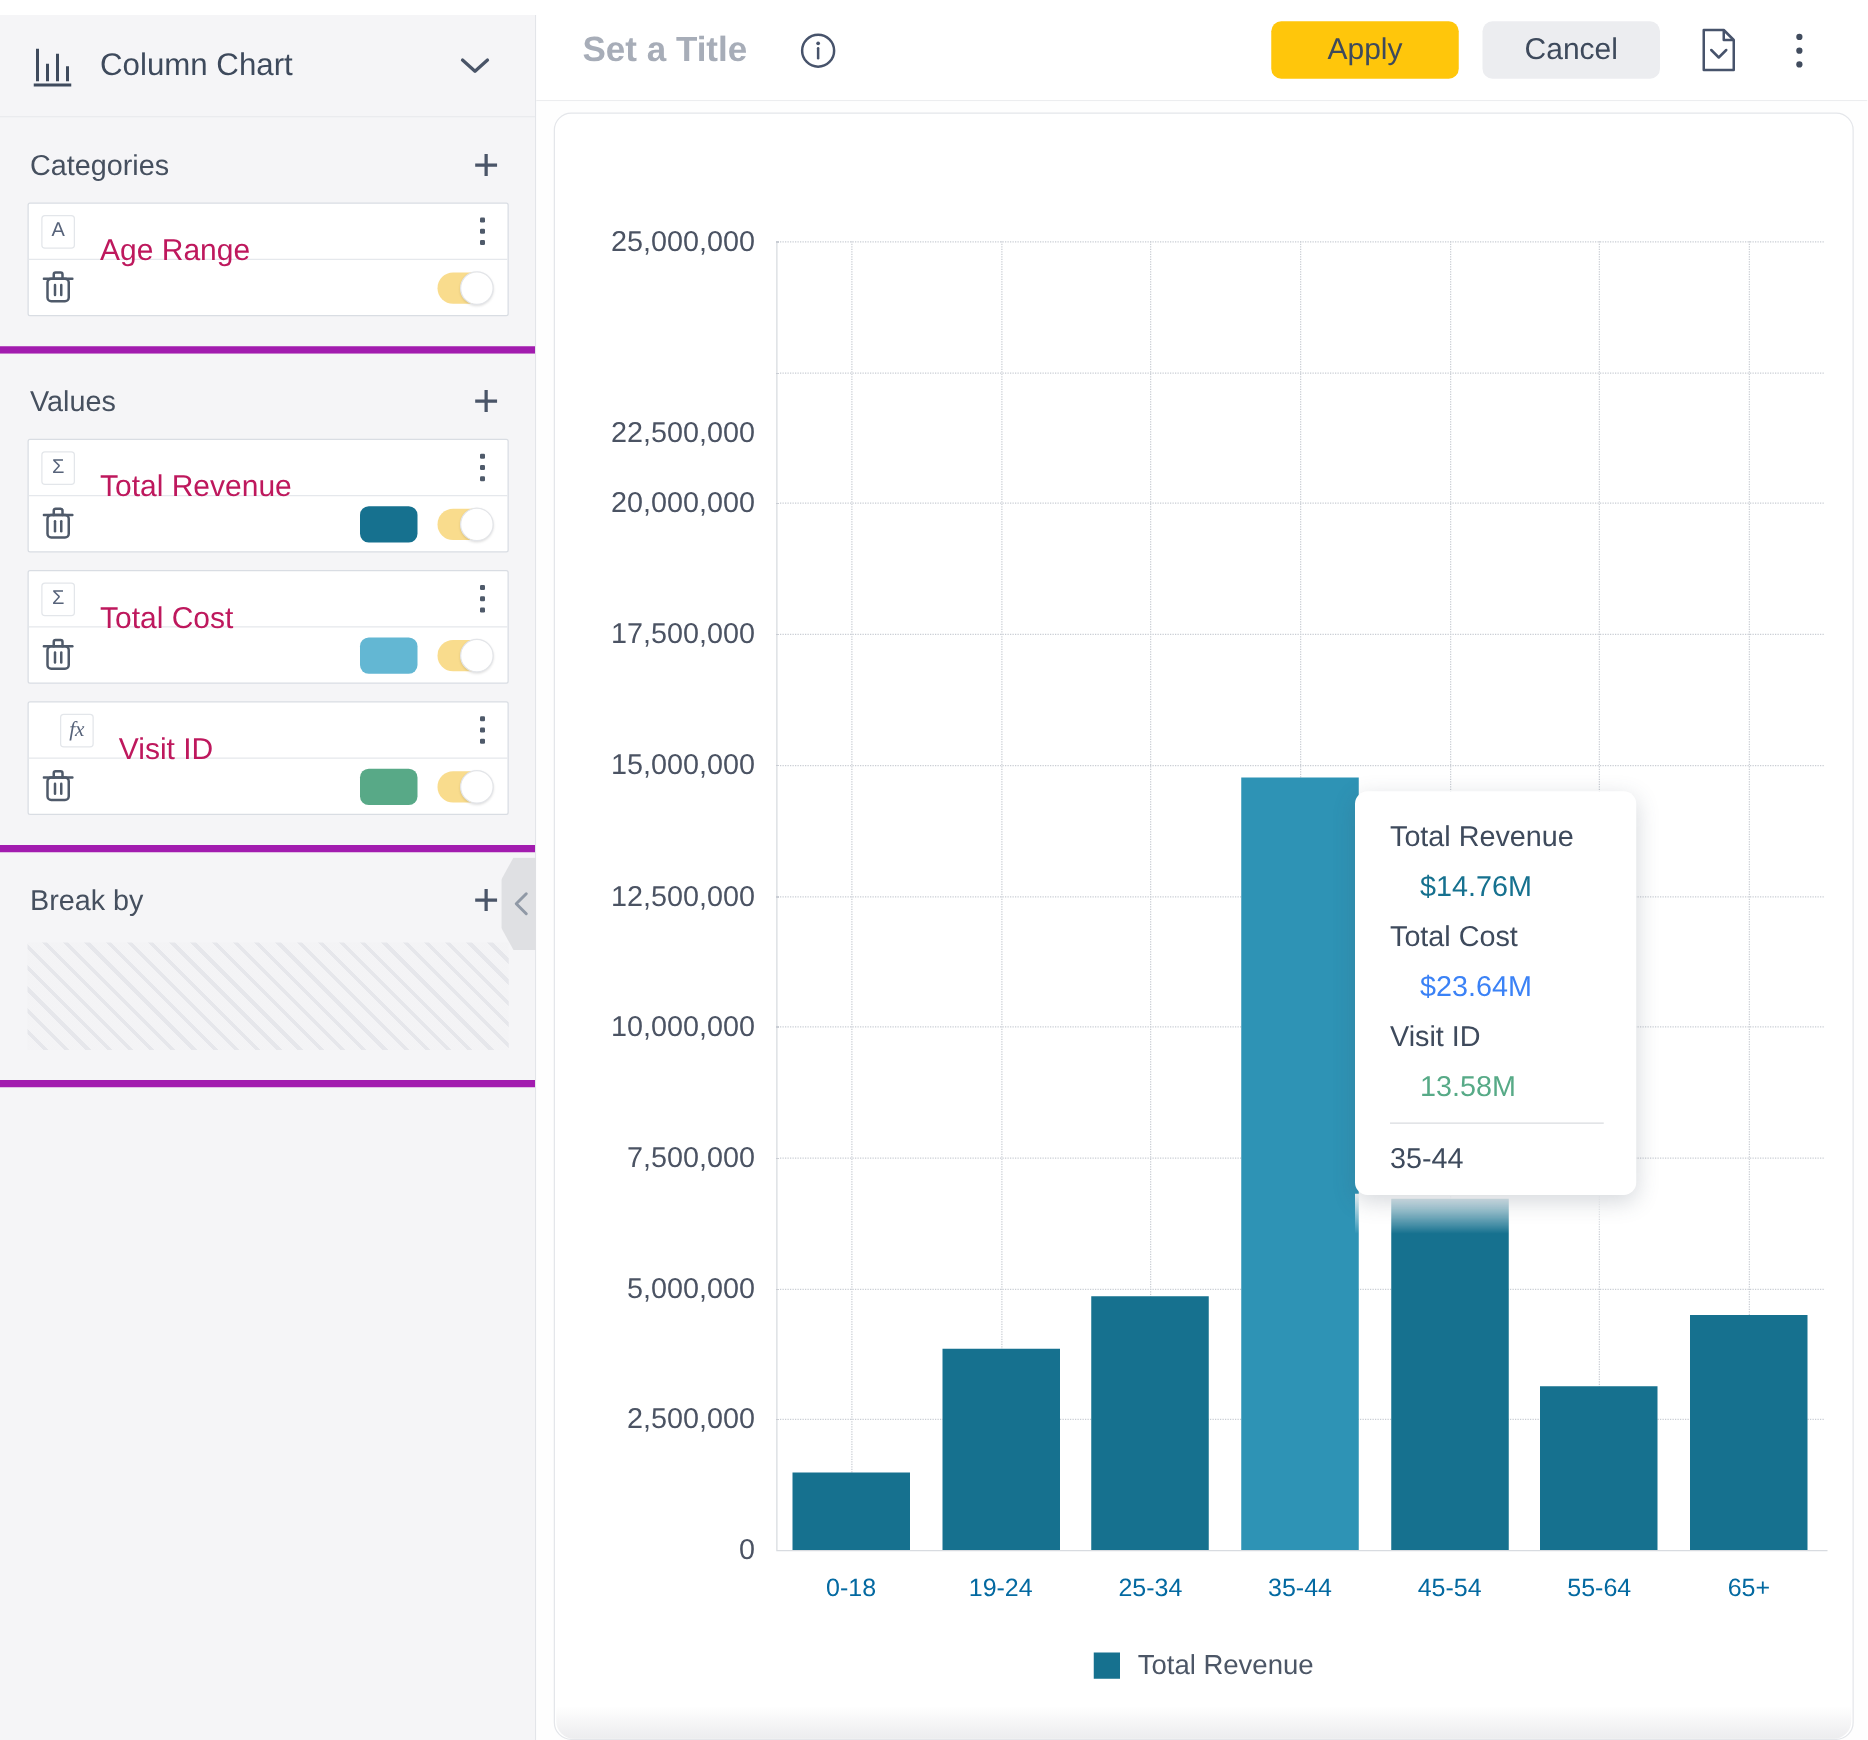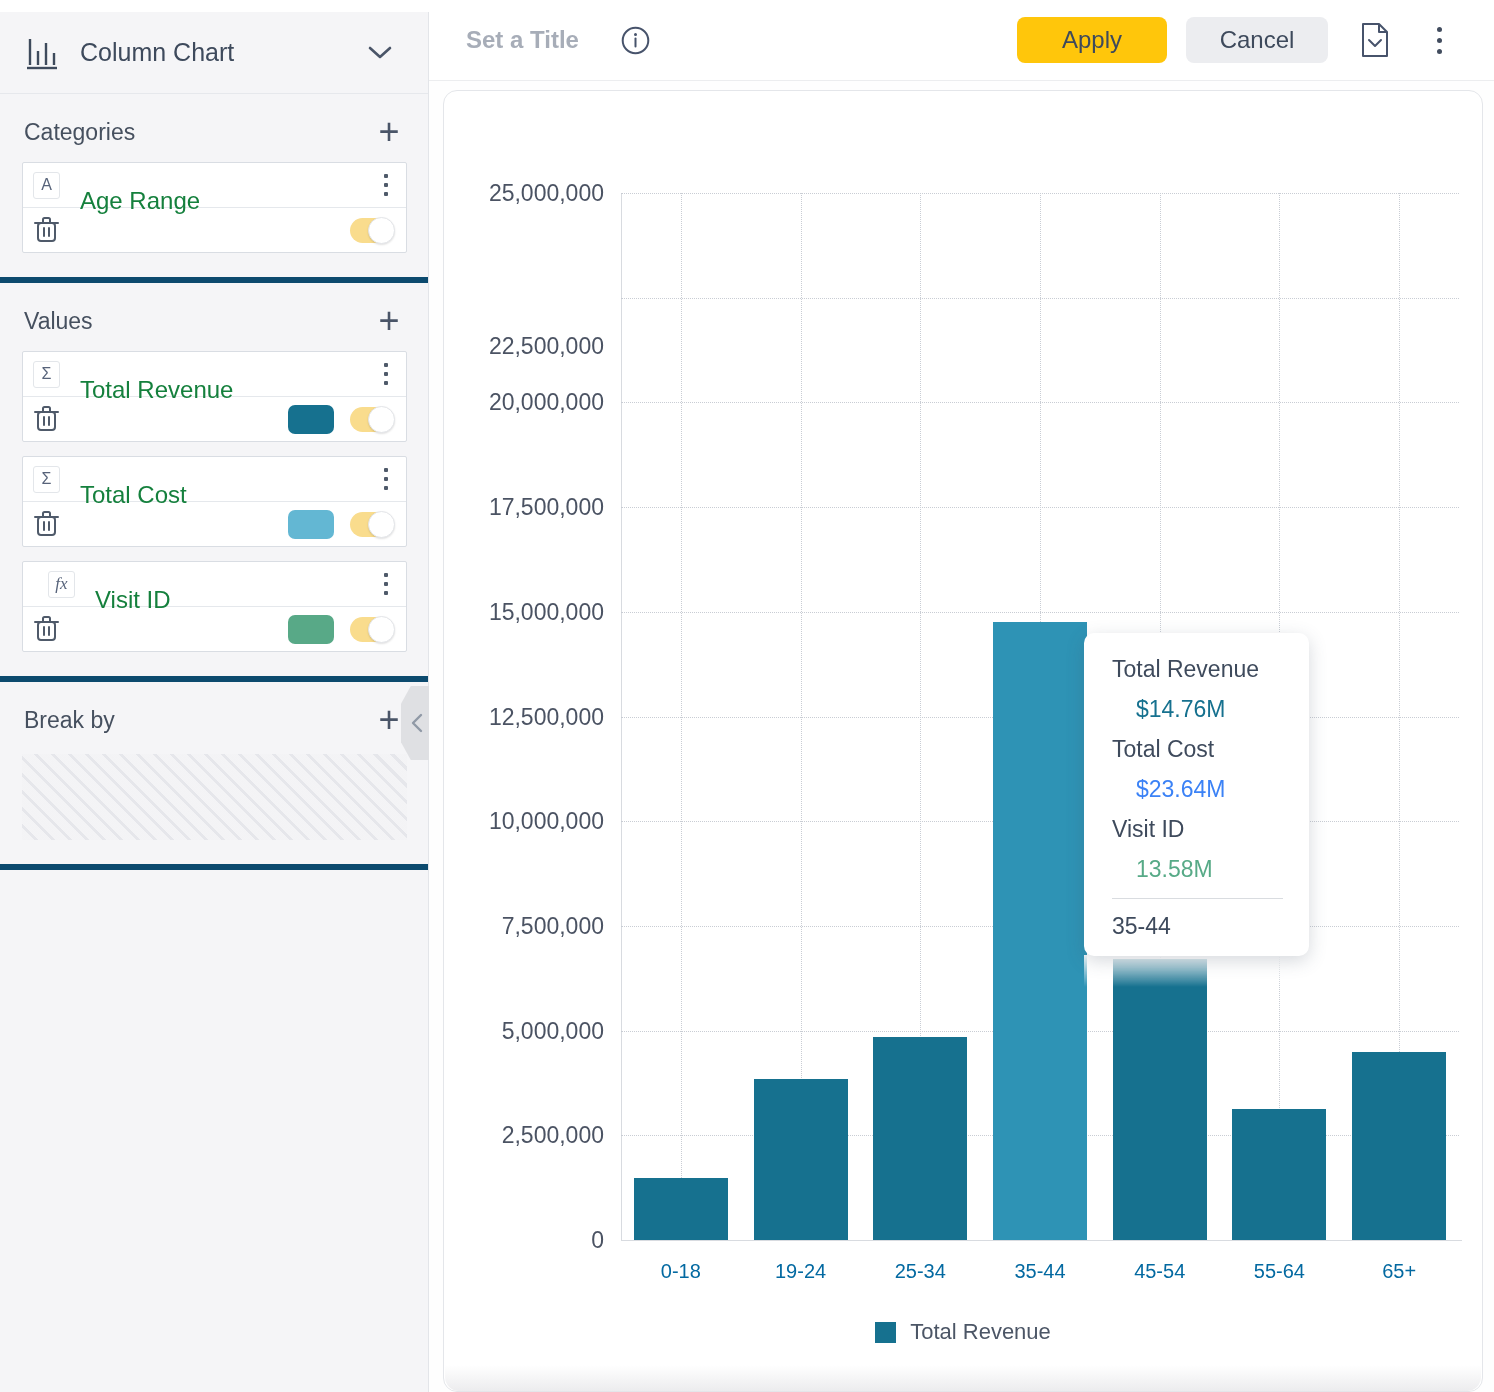--- a/index.html
+++ b/index.html
@@ -17,21 +17,21 @@
     background:#F5F5F7;
     border-right:1px solid #E3E5E9;
     display:flex; flex-direction:column;
   }
   .side-header {
     height:82px; display:flex; align-items:center; padding:0 24px;
     border-bottom:1px solid #E6E8EC; flex:0 0 auto;
   }
   .side-header .chart-type-label { font-size:25px; color:#3E4A5C; margin-left:18px; flex:1; }
   .side-header .chev { margin-right:12px; }
-  .panel { background:#F5F5F7; border-bottom:6px solid #0c4a6e; padding:0 21px 24px 22px; flex:0 0 auto; }
+  .panel { background:#F5F5F7; border-bottom:6px solid #a21caf; padding:0 21px 24px 22px; flex:0 0 auto; }
   .panel.last { border-bottom:none; flex:1; }
   .section-row {
     display:flex; align-items:center; justify-content:space-between;
     padding:22px 2px 14px 2px;
   }
   .section-title { font-size:23px; color:#46505F; }
   .plus-btn {
     font-size:36px; font-weight:200; color:#4A5568; line-height:26px;
     width:32px; height:32px; display:flex; align-items:center; justify-content:center;
     cursor:pointer;
@@ -44,21 +44,21 @@
     height:45px; display:flex; align-items:center; padding:0 14px 0 10px;
     border-bottom:1px solid #E5E8EC;
   }
   .item-row2 { height:44px; display:flex; align-items:center; padding:0 12px 0 11px; }
   .field-icon {
     width:27px; height:27px; border:1px solid #E3E6EA; border-radius:3px;
     display:flex; align-items:center; justify-content:center;
     font-size:16px; color:#57637A; background:#FFFFFF; flex:0 0 auto;
   }
   .field-icon.fx { font-style:italic; font-family:"Liberation Serif", serif; font-size:17px;margin-left:15px; }
-  .item-label { font-size:24px; color:#15803d; margin-left:20px; flex:1;margin-top:31px; }
+  .item-label { font-size:24px; color:#be185d; margin-left:20px; flex:1;margin-top:31px; }
   .kebab { display:flex; flex-direction:column; gap:5px; padding:4px; cursor:pointer; }
   .kebab i { width:4px; height:4px; background:#4F5A6A; border-radius:1px; display:block; }
   .spacer { flex:1; }
   .swatch { width:46px; height:29px; border-radius:7px; margin-right:16px; }
   .toggle {
     width:44px; height:25px; border-radius:13px; background:#F9DC8D; position:relative; cursor:pointer;
     flex:0 0 auto;
   }
   .toggle .knob {
     position:absolute; right:-1px; top:-1px; width:27px; height:27px; border-radius:50%;
@@ -75,21 +75,21 @@
     clip-path:polygon(35% 0, 100% 0, 100% 100%, 35% 100%, 0 76%, 0 24%);
     display:flex; align-items:center; justify-content:center; cursor:pointer; z-index:5;
   }
   .collapse-handle svg { margin-left:4px; }
   
   .topbar {
     position:absolute; left:429px; top:0; width:1065px; height:81px;
     background:#FFFFFF; border-bottom:1px solid #ECEDEF;
     display:flex; align-items:center;
   }
-  .title-placeholder { font-size:24px; font-weight:700; color:#A7ADB8; margin-left:37px; cursor:text; }
+  .title-placeholder { font-size:28px; font-weight:700; color:#A7ADB8; margin-left:37px; cursor:text; }
   .info-btn { margin-left:42px; cursor:pointer; display:flex; }
   .btn {
     height:46px; border-radius:8px; border:none; font-size:24px; color:#3E4A5C;
     font-family:"Liberation Sans", sans-serif; cursor:pointer;
     display:flex; align-items:center; justify-content:center;
   }
   .btn-apply { background:#FFC60B; width:150px; margin-left:auto; }
   .btn-cancel { background:#ECEDF0; width:142px; margin-left:19px; }
   .icon-btn { margin-left:31px; cursor:pointer; display:flex; align-items:center; }
   .kebab-h { display:flex; flex-direction:column; gap:6px; margin-left:46px; margin-right:52px; cursor:pointer; }

